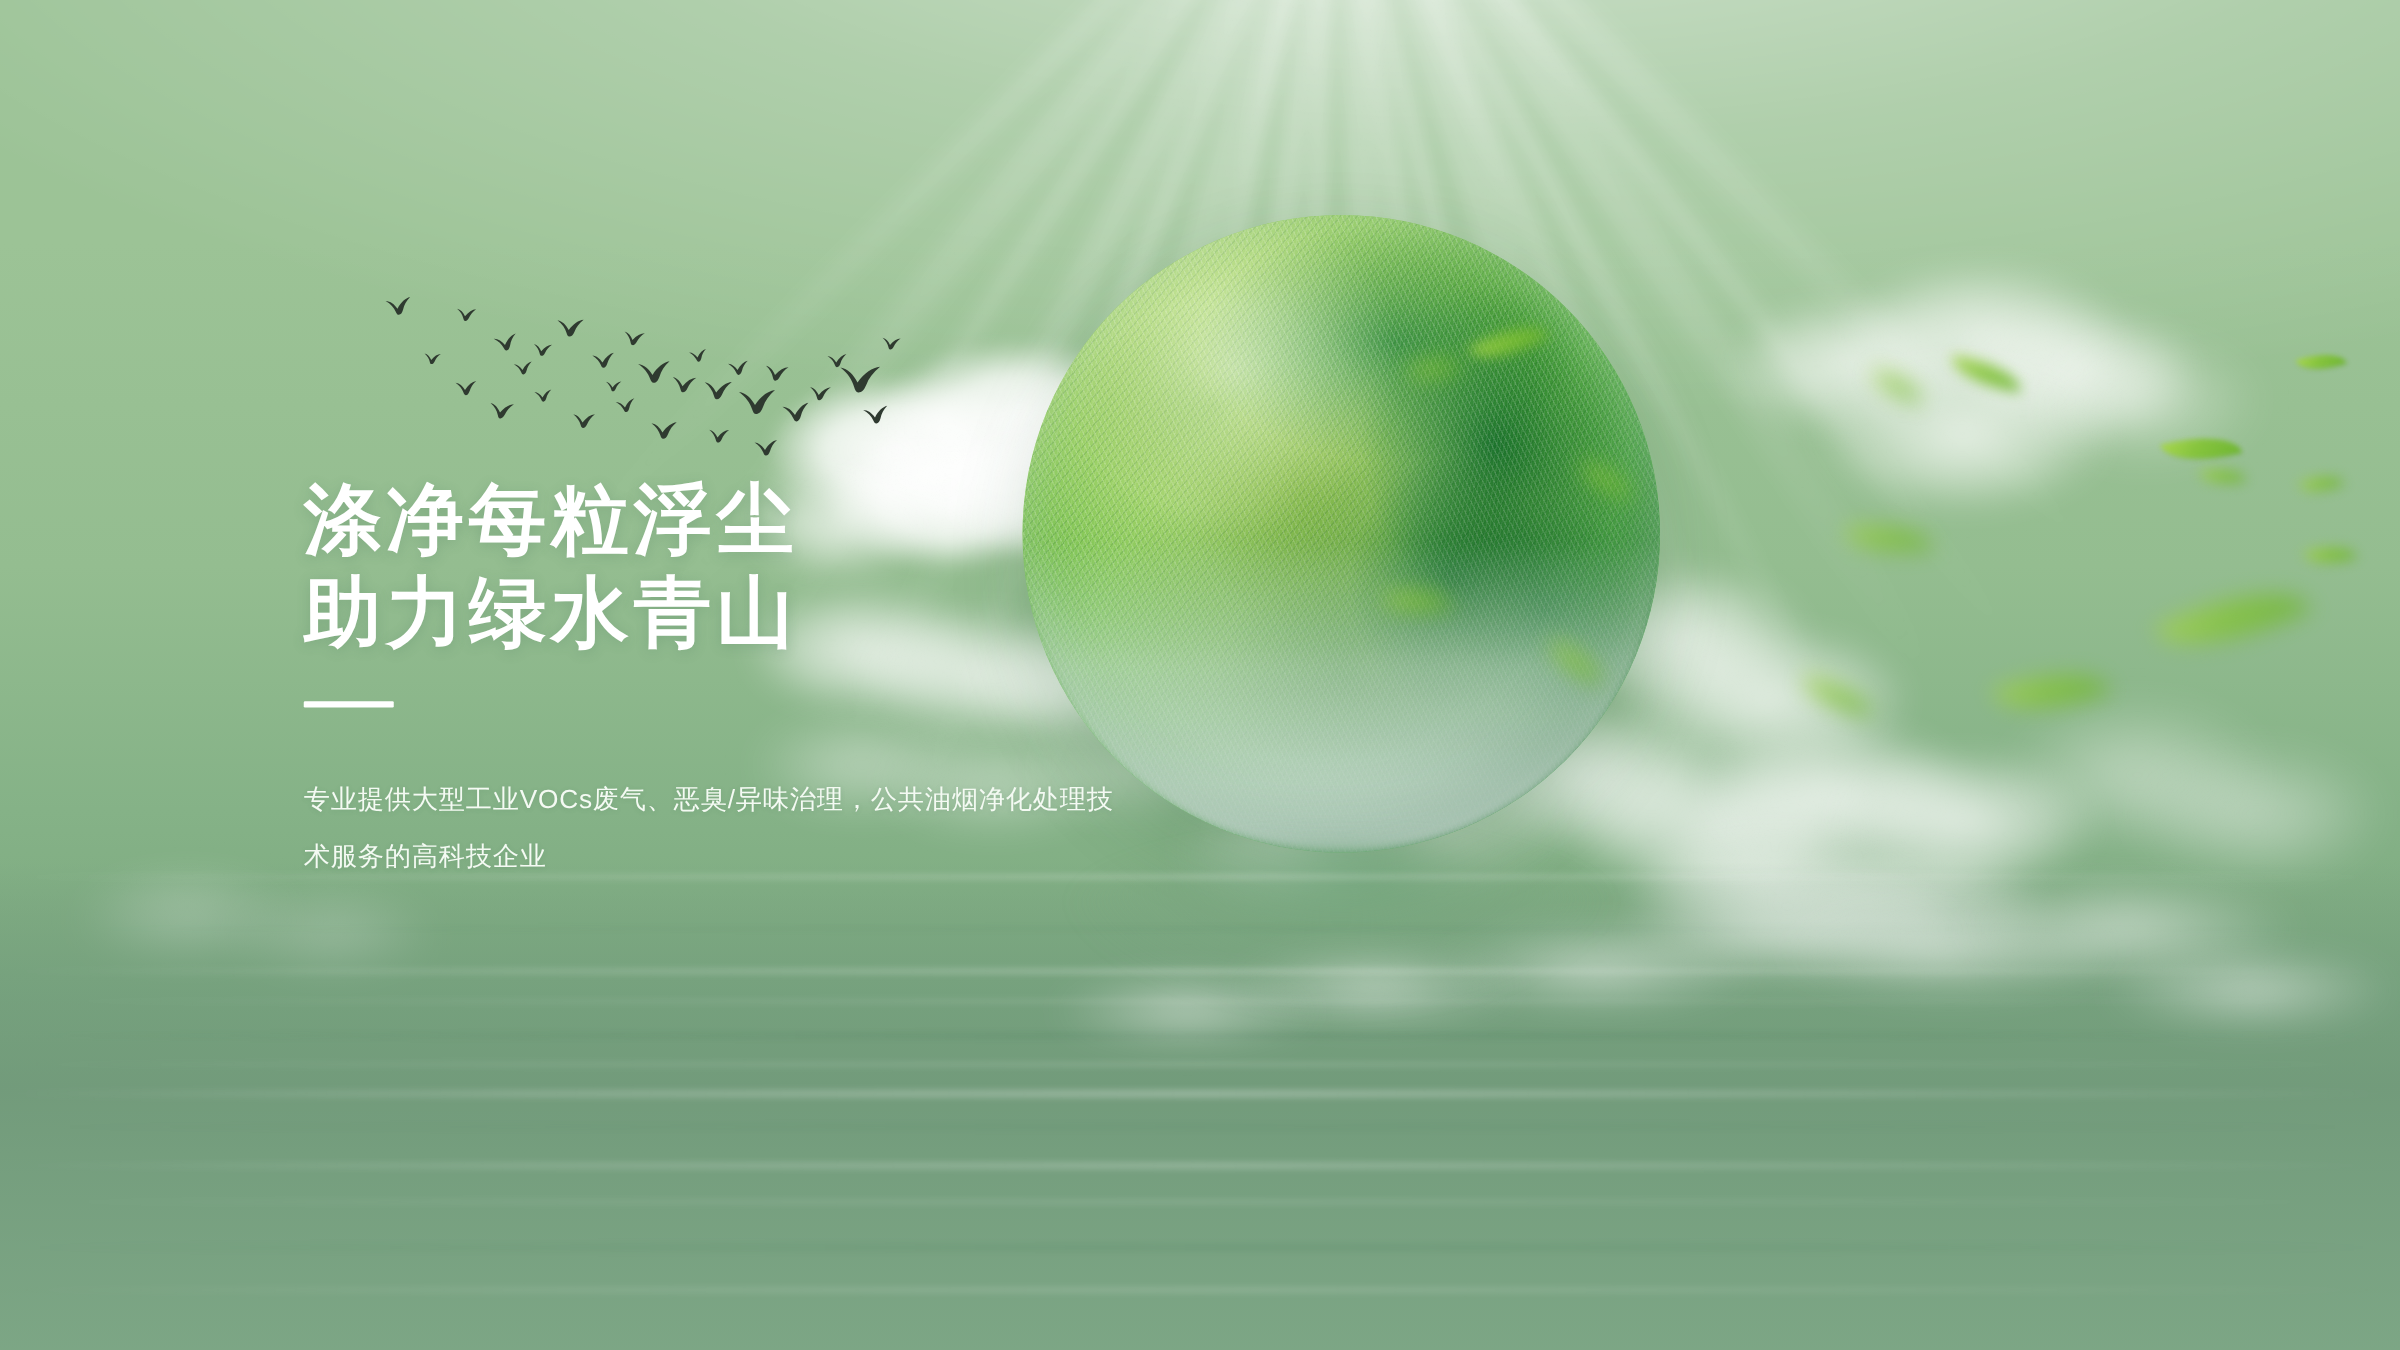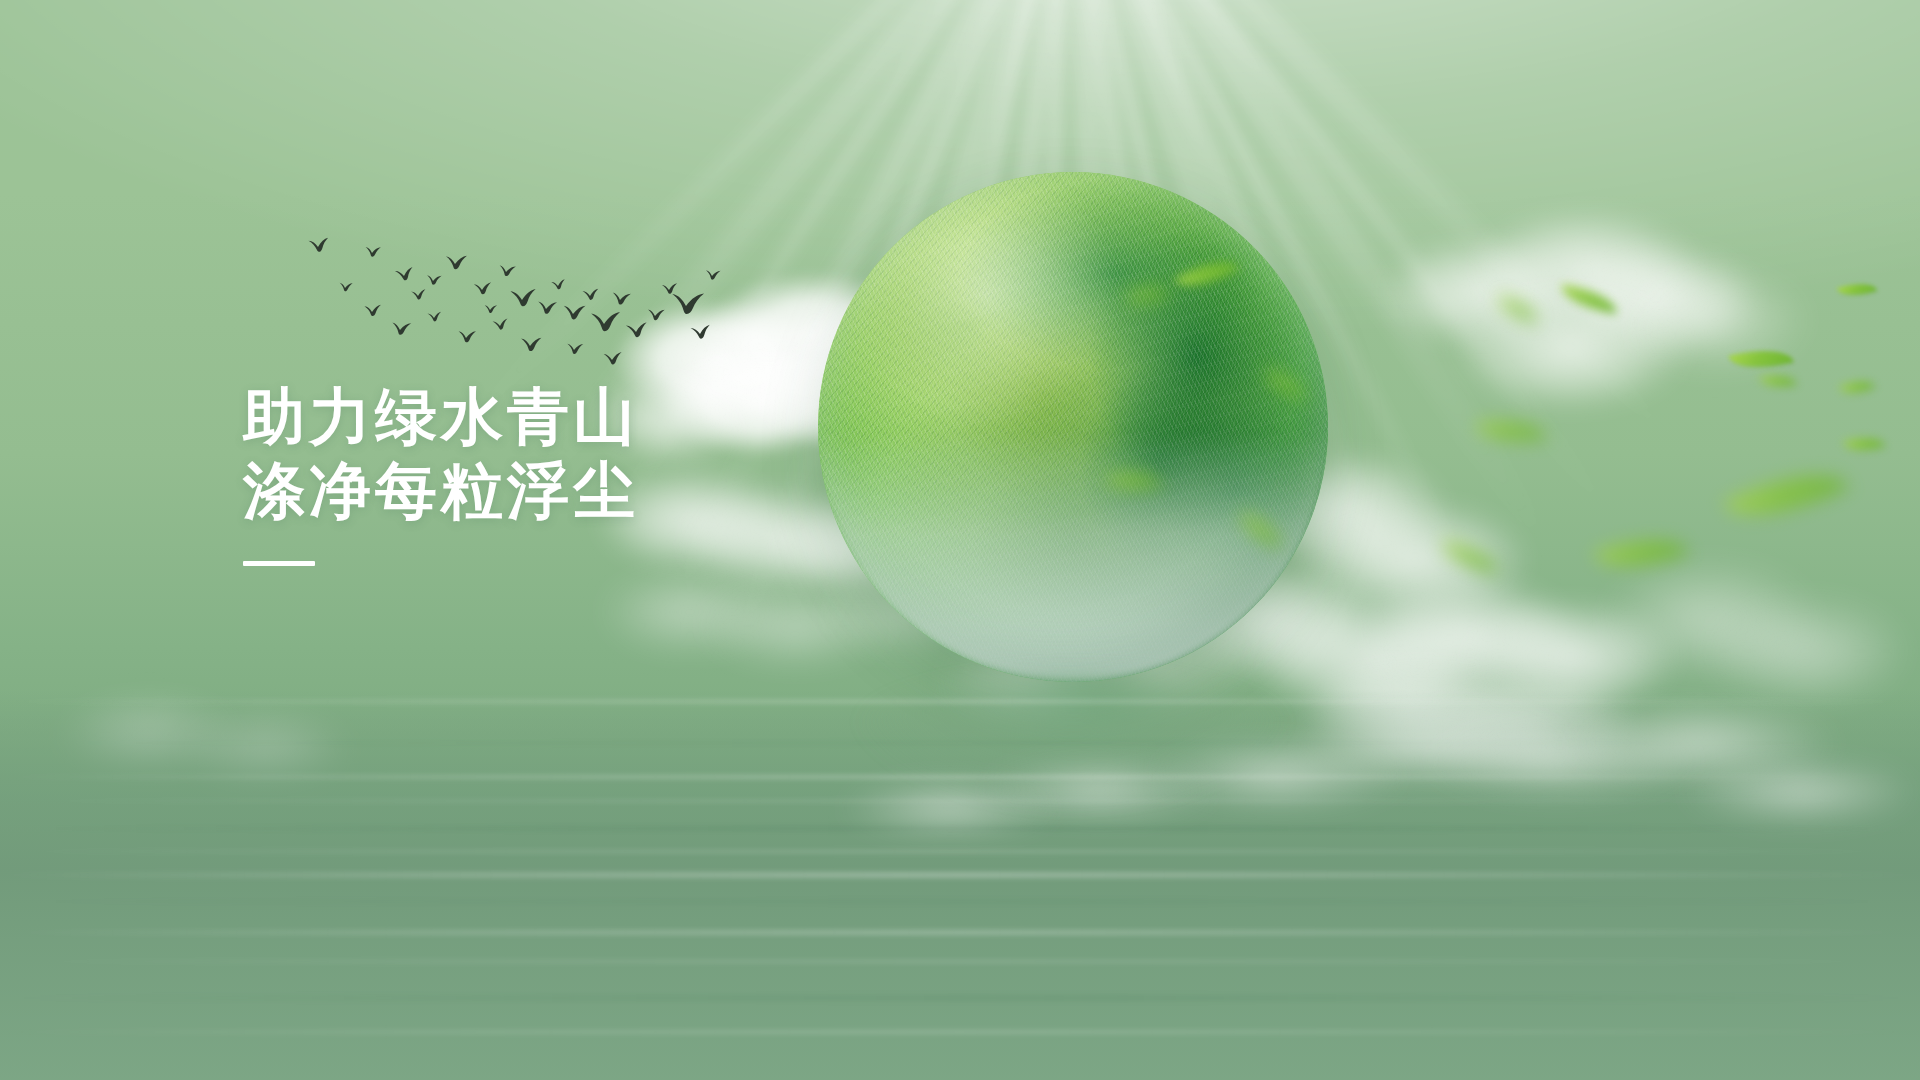--- a/index.html
+++ b/index.html
@@ -441,19 +441,20 @@
       <div class="leaf blur3" style="left: 1440px; top: 546px; width: 60px; height: 22px; transform: rotate(12deg);"></div>
       <div class="leaf blur2" style="left: 1176px; top: 262px; width: 62px; height: 24px; transform: rotate(-30deg);"></div>
       <div class="leaf blur3" style="left: 1126px; top: 286px; width: 44px; height: 18px; transform: rotate(-24deg);"></div>
       <div class="leaf blur3" style="left: 1262px; top: 376px; width: 48px; height: 18px; transform: rotate(18deg);"></div>
       <div class="leaf blur3" style="left: 1106px; top: 470px; width: 56px; height: 22px; transform: rotate(-12deg);"></div>
       <div class="leaf blur3" style="left: 1236px; top: 520px; width: 50px; height: 20px; transform: rotate(22deg);"></div>
     </div>
 
   <div class="copy">
     <h1 class="headline">
+      <span class="line">涤净每粒浮尘</span>
       <span class="line">助力绿水青山</span>
-      <span class="line">涤净每粒浮尘</span>
     </h1>
     <div class="divider"></div>
+    <p class="subcopy">专业提供大型工业VOCs废气、恶臭/异味治理，公共油烟净化处理技术服务的高科技企业</p>
   </div>
 
 </div>
 
 </body></html>

